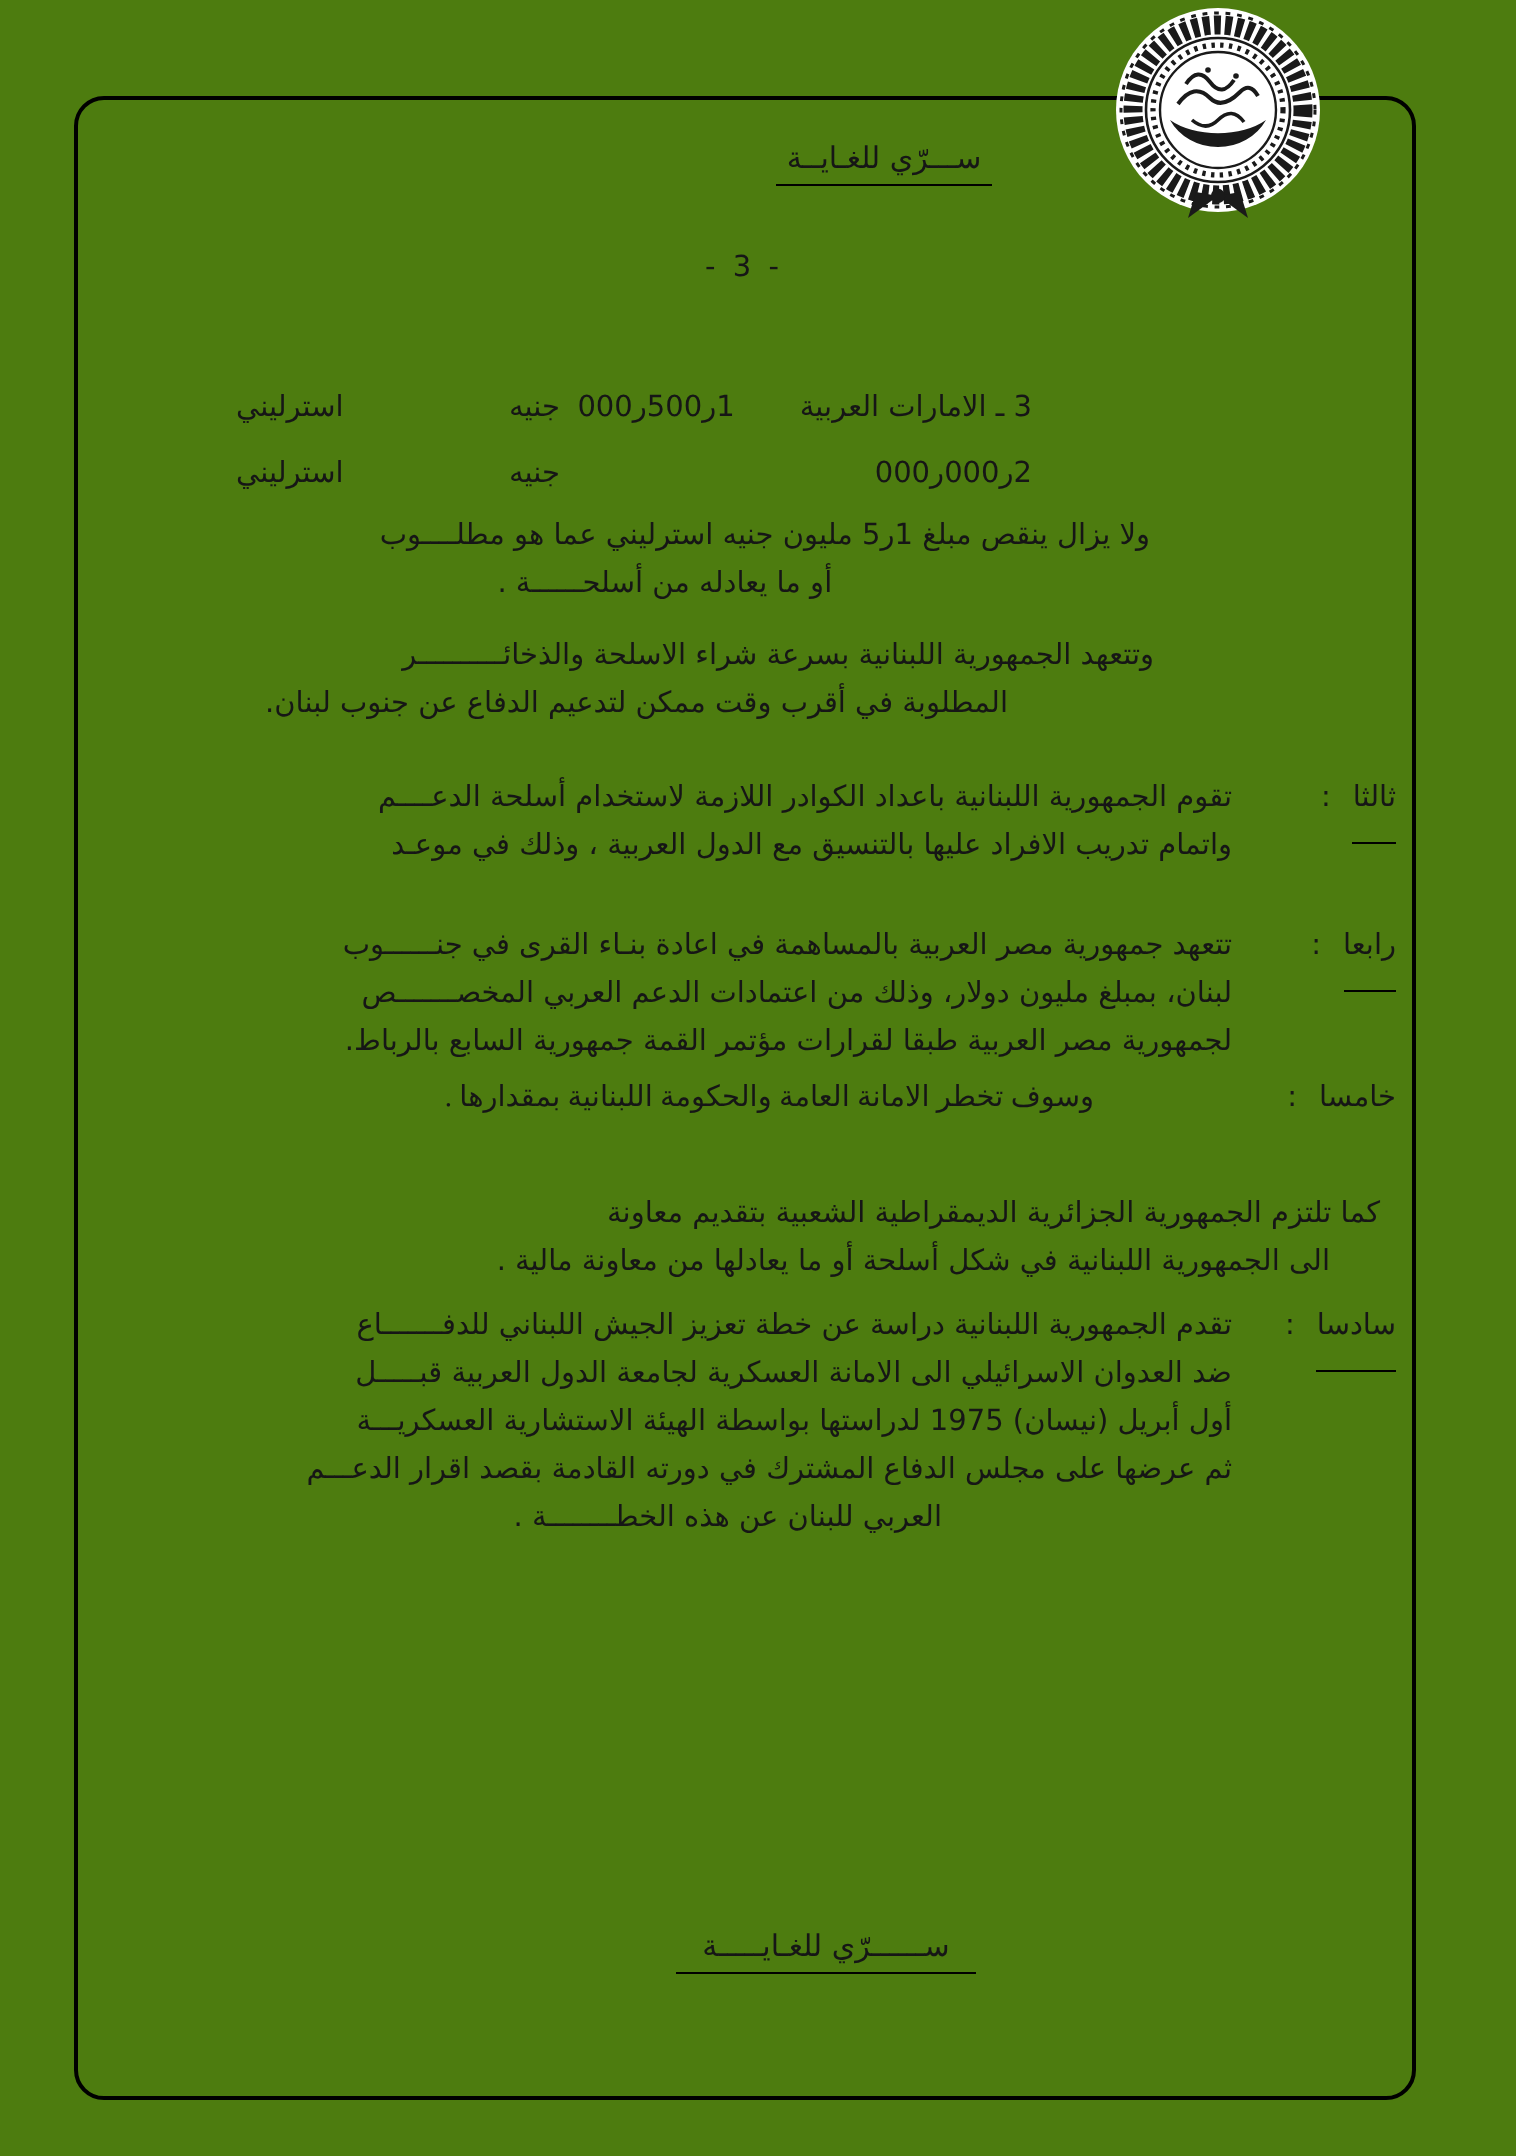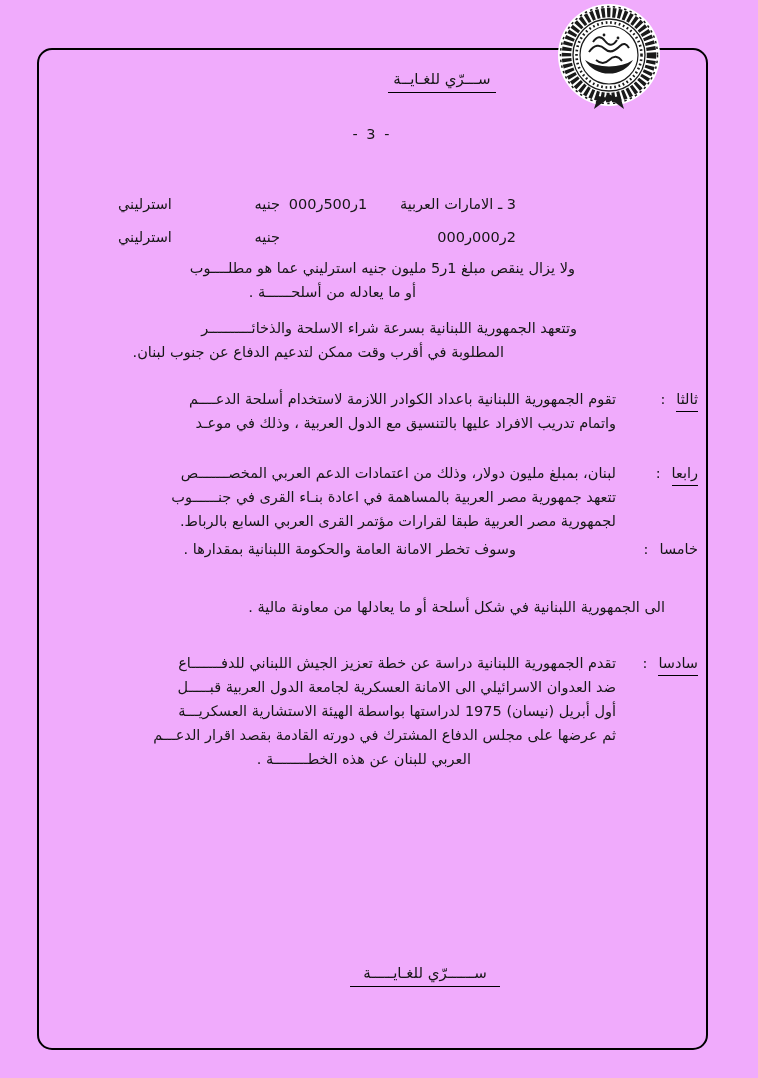--- a/index.html
+++ b/index.html
@@ -1,61 +1,61 @@
 <!DOCTYPE html>
 <html lang="ar"><head>
 <meta charset="utf-8">
 <style>
   html,body{margin:0;padding:0;background:#fff;}
   .page{
-    position:relative;width:758px;height:1078px;background:#f0abfc;
+    position:relative;width:758px;height:1078px;background:#4d7c0f;
     font-family:"DejaVu Sans",sans-serif;color:#161616;overflow:hidden;
   }
   .border-frame{
     position:absolute;left:37px;top:48px;width:671px;height:1002px;
     box-sizing:border-box;border:2px solid #000;border-radius:15px;z-index:1;
   }
   .emblem{position:absolute;left:556px;top:4px;width:106px;height:114px;z-index:3;}
   .emblem svg{display:block;width:100%;height:100%;}
 
   .abs{position:absolute;z-index:2;}
   .rtl{direction:rtl;unicode-bidi:embed;}
   .line{height:24px;line-height:24px;white-space:nowrap;font-size:14.5px;}
 
   .classification{
     text-align:center;font-size:15px;letter-spacing:0;
     border-bottom:1.5px solid #000;padding-bottom:4px;white-space:nowrap;
   }
   .header-secret{left:388px;top:70px;width:108px;}
-  .footer-secret{left:350px;top:964px;width:150px;}
+  .footer-secret{left:338px;top:964px;width:150px;}
   .page-number{left:340px;top:126px;width:64px;text-align:center;font-size:14.5px;letter-spacing:2px;}
 
   .contributions{left:118px;top:192px;width:398px;}
   .contrib-row{display:flex;justify-content:space-between;align-items:baseline;margin-bottom:9px;}
   .contrib-label{min-width:140px;}
   .contrib-amount{min-width:78px;text-align:center;}
   .contrib-currency{min-width:162px;display:flex;justify-content:space-between;}
 
   .para-shortfall{right:183px;top:256px;text-align:center;}
   .para-shortfall .l2{margin-right:100px;}
   .para-pledge{right:181px;top:316px;text-align:right;}
   .para-pledge .l2{margin-right:73px;}
   .para-algeria{right:68px;top:595px;text-align:right;}
   .para-algeria .l2{margin-right:25px;}
 
   .section{display:flex;text-align:right;}
   .sec-label-col{flex:none;width:82px;}
-  .sec-label{display:inline-block;padding-bottom:0;}
+  .sec-label{display:inline-block;padding-bottom:10px;}
   .sec-label.underlined{border-bottom:1.5px solid #000;}
   .sec-colon{margin-right:11px;}
   .sec-body{flex:1;}
   .section-third{right:60px;top:387px;width:640px;}
   .section-fourth{right:60px;top:461px;width:640px;}
   .section-fifth{right:60px;top:537px;width:640px;}
-  .section-fifth .l2{margin-right:100px;}
+  .section-fifth .l2{margin-right:69px;font-family:Liberation Serif, serif;}
   .section-sixth{right:60px;top:651px;width:640px;}
   .section-sixth .l5{margin-right:145px;}
 </style>
 </head>
 <body>
 
 <div class="page">
 
   <div class="border-frame"></div>
 
@@ -119,36 +119,37 @@
       <div class="line">تقوم الجمهورية اللبنانية باعداد الكوادر اللازمة لاستخدام أسلحة الدعــــم</div>
       <div class="line">واتمام تدريب الافراد عليها بالتنسيق مع الدول العربية ، وذلك في موعـد</div>
     </div>
   </div>
 
   <div class="abs section section-fourth rtl">
     <div class="sec-label-col line">
       <span class="sec-label underlined">رابعا</span><span class="sec-colon">:</span>
     </div>
     <div class="sec-body">
+      <div class="line">تتعهد جمهورية مصر العربية بالمساهمة في اعادة بنـاء القرى في جنــــــوب</div>
       <div class="line">لبنان، بمبلغ مليون دولار، وذلك من اعتمادات الدعم العربي المخصـــــــص</div>
-      <div class="line">تتعهد جمهورية مصر العربية بالمساهمة في اعادة بنـاء القرى في جنــــــوب</div>
-      <div class="line">لجمهورية مصر العربية طبقا لقرارات مؤتمر القرى العربي السابع بالرباط.</div>
+      <div class="line">لجمهورية مصر العربية طبقا لقرارات مؤتمر القمة جمهورية السابع بالرباط.</div>
     </div>
   </div>
 
   <div class="abs section section-fifth rtl">
     <div class="sec-label-col line">
       <span class="sec-label">خامسا</span><span class="sec-colon">:</span>
     </div>
     <div class="sec-body">
       <div class="line l2">وسوف تخطر الامانة العامة والحكومة اللبنانية بمقدارها .</div>
     </div>
   </div>
 
   <div class="abs para-algeria rtl">
+    <div class="line l1">كما تلتزم الجمهورية الجزائرية الديمقراطية الشعبية بتقديم معاونة</div>
     <div class="line l2">الى الجمهورية اللبنانية في شكل أسلحة أو ما يعادلها من معاونة مالية .</div>
   </div>
 
   <div class="abs section section-sixth rtl">
     <div class="sec-label-col line">
       <span class="sec-label underlined">سادسا</span><span class="sec-colon">:</span>
     </div>
     <div class="sec-body">
       <div class="line">تقدم الجمهورية اللبنانية دراسة عن خطة تعزيز الجيش اللبناني للدفـــــــاع</div>
       <div class="line">ضد العدوان الاسرائيلي الى الامانة العسكرية لجامعة الدول العربية قبـــــل</div>

